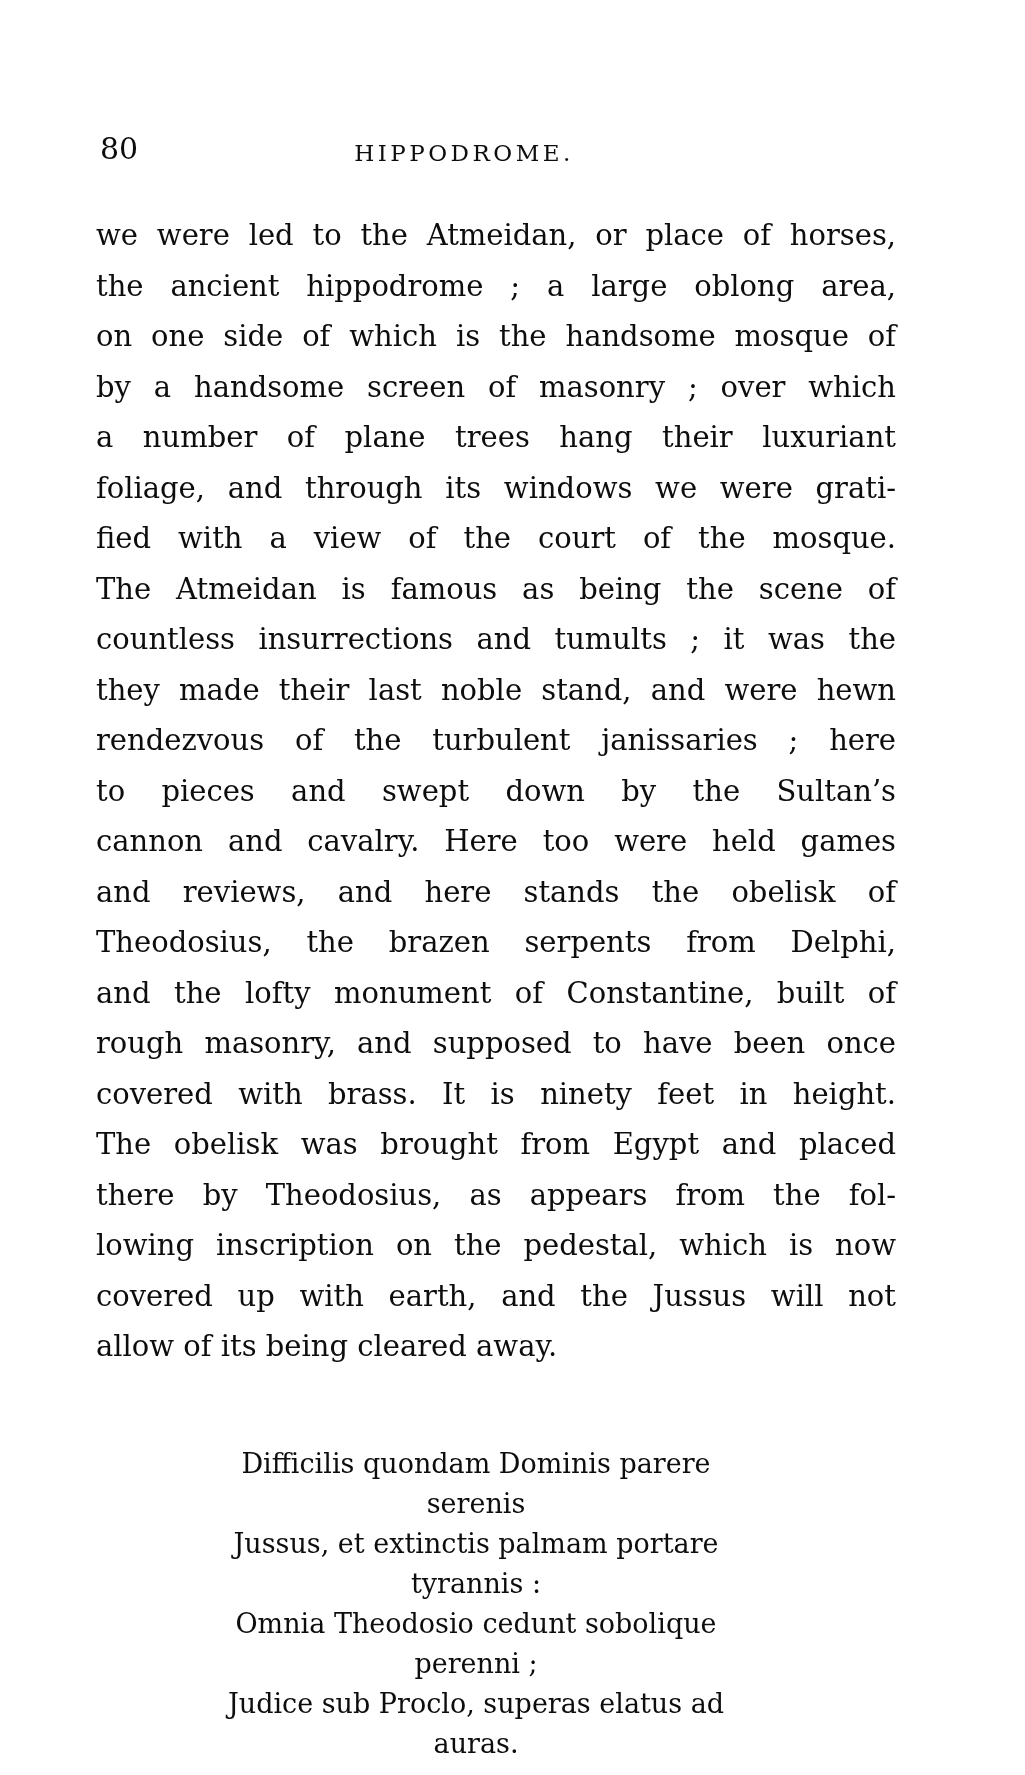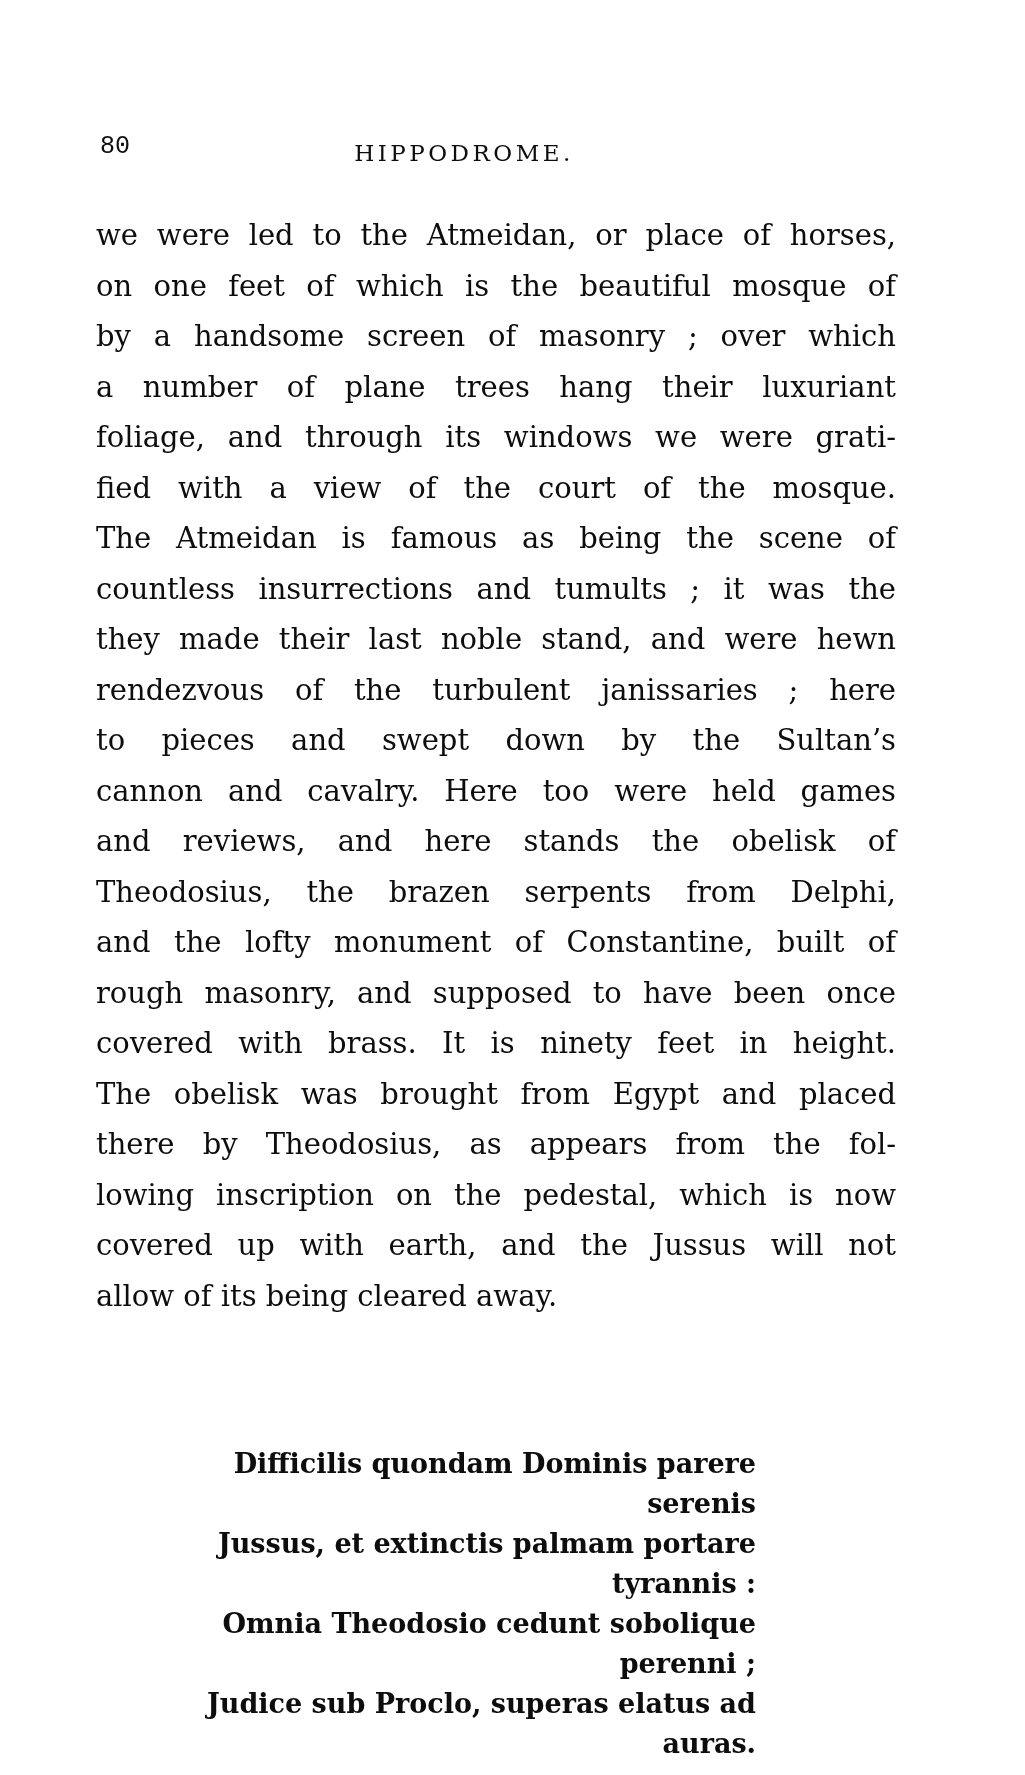--- a/index.html
+++ b/index.html
@@ -13,23 +13,22 @@
     height: 1775px;
     background: #ffffff;
     font-family: "DejaVu Serif", "Liberation Serif", serif;
     color: #0d0d0d;
     overflow: hidden;
   }
   .page-number {
     position: absolute;
     left: 100px;
     top: 134px;
-    font-size: 25px;
+    font-size: 30px;
     line-height: 1;
-    font-family: Liberation Mono, monospace;
   }
   .running-header {
     position: absolute;
     left: 0;
     top: 142px;
     width: 928px;
     text-align: center;
     font-size: 23px;
     letter-spacing: 3.5px;
     line-height: 1;
@@ -53,36 +52,36 @@
   }
   .verse {
     position: absolute;
     left: 196px;
     top: 1444px;
     width: 560px;
     font-size: 27px;
     line-height: 40px;
   }
   .verse .verse-line {
-    text-align: right;
-    font-weight: bold;
+    text-align: center;
   }
 </style>
 </head>
 <body>
 
 <div class="page">
 
   <div class="page-number">80</div>
 
   <div class="running-header">HIPPODROME.</div>
 
   <div class="body-text">
     <div class="line">we were led to the Atmeidan, or place of horses,</div>
-    <div class="line">on one feet of which is the beautiful mosque of</div>
+    <div class="line">the ancient hippodrome ; a large oblong area,</div>
+    <div class="line">on one side of which is the handsome mosque of</div>
     <div class="line">by a handsome screen of masonry ; over which</div>
     <div class="line">a number of plane trees hang their luxuriant</div>
     <div class="line">foliage, and through its windows we were grati-</div>
     <div class="line">fied with a view of the court of the mosque.</div>
     <div class="line">The Atmeidan is famous as being the scene of</div>
     <div class="line">countless insurrections and tumults ; it was the</div>
     <div class="line">they made their last noble stand, and were hewn</div>
     <div class="line">rendezvous of the turbulent janissaries ; here</div>
     <div class="line">to pieces and swept down by the Sultan’s</div>
     <div class="line">cannon and cavalry.  Here too were held games</div>

